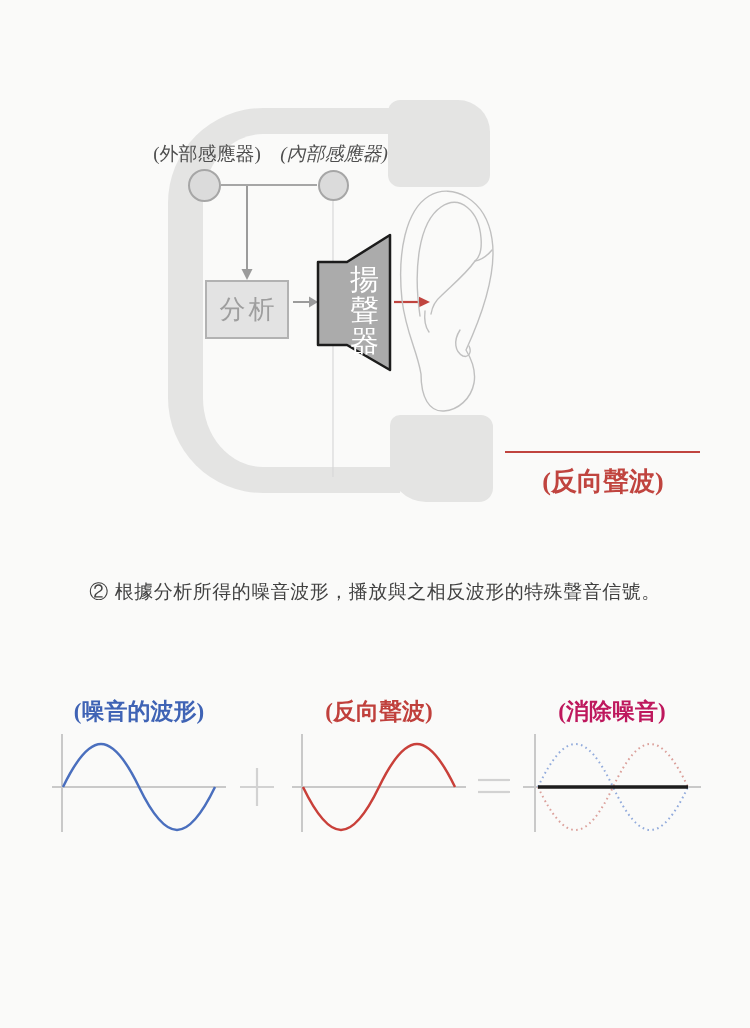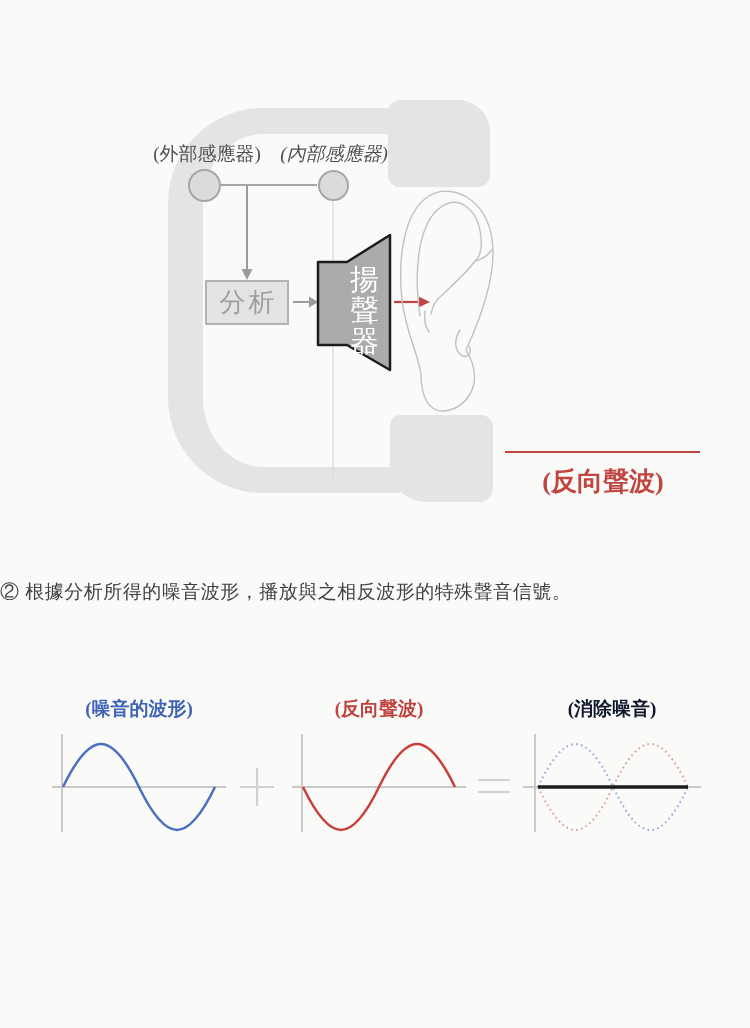--- a/index.html
+++ b/index.html
@@ -27,54 +27,54 @@
   .sensor.internal{left:318px;top:170px;width:31px;height:31px;}
   .sensor-label{
     top:141px;transform:translateX(-50%);
     font-family:"Liberation Serif",serif;font-size:19px;color:#4f4f4f;
     white-space:nowrap;
   }
   .sensor-label.external{left:207px;}
   .sensor-label.internal{left:334px;font-style:italic;}
   
   .analysis-box{
-    left:205px;top:280px;width:84px;height:45px;box-sizing:border-box;
+    left:205px;top:280px;width:84px;height:59px;box-sizing:border-box;
     background:#e3e3e3;border:2.5px solid #b2b2b2;
     display:flex;align-items:center;justify-content:center;
     font-family:"Liberation Serif",serif;font-size:26px;color:#9e9e9e;
     letter-spacing:3px;text-indent:3px;
   }
   
   .speaker-label{
     left:350px;top:264px;width:30px;
     font-family:Liberation Serif, serif;font-size:29px;line-height:31px;
     color:#ffffff;text-align:left;word-break:break-all;
   }
   
   .inverse-label-top{
     left:603px;top:464px;transform:translateX(-50%);
     font-family:"Liberation Serif",serif;font-weight:bold;
     font-size:26px;color:#c0443f;white-space:nowrap;
   }
   
   .caption{
-    left:0;width:750px;
+    left:0;width:750px;text-align:center;
     font-size:19px;color:#414141;letter-spacing:0.5px;white-space:nowrap;
   }
   .caption.step2{top:579px;}
   .caption.step3{top:911px;}
   
   .wave-label{
     top:696px;transform:translateX(-50%);
     font-family:"Liberation Serif",serif;font-weight:bold;
-    font-size:19px;white-space:nowrap;text-align:center;
+    font-size:23px;white-space:nowrap;text-align:center;
   }
   .wave-label.noise{left:139px;color:#3f63b5;}
   .wave-label.inverse{left:379px;color:#c0403c;}
-  .wave-label.cancel{left:612px;color:#0f172a;}
+  .wave-label.cancel{left:612px;color:#be185d;}
   svg{display:block;}
 </style>
 </head>
 <body>
 
 <div class="page">
 
   <div class="abs headband"></div>
   <div class="abs earcup top"></div>
   <div class="abs earcup bottom"></div>

